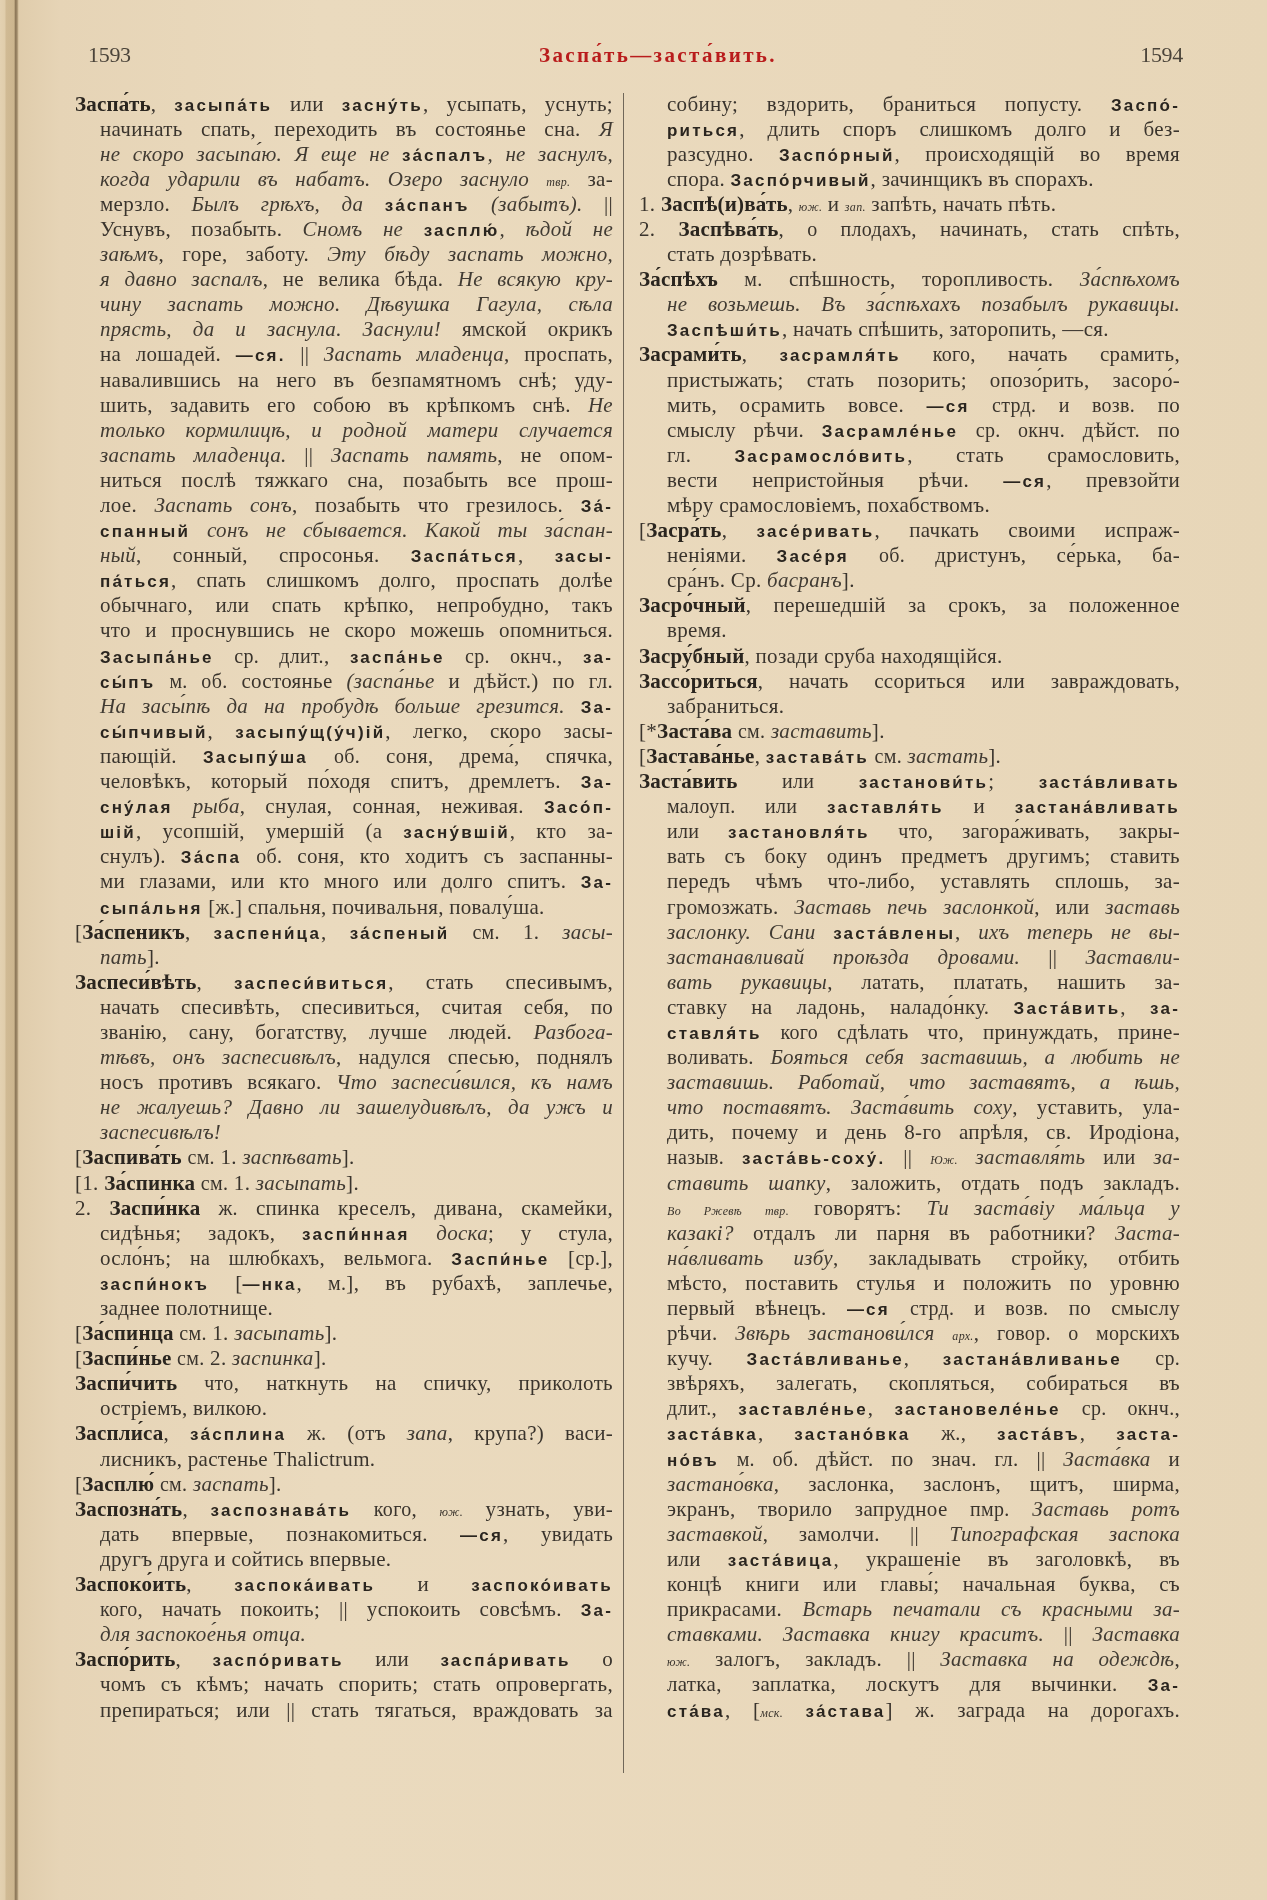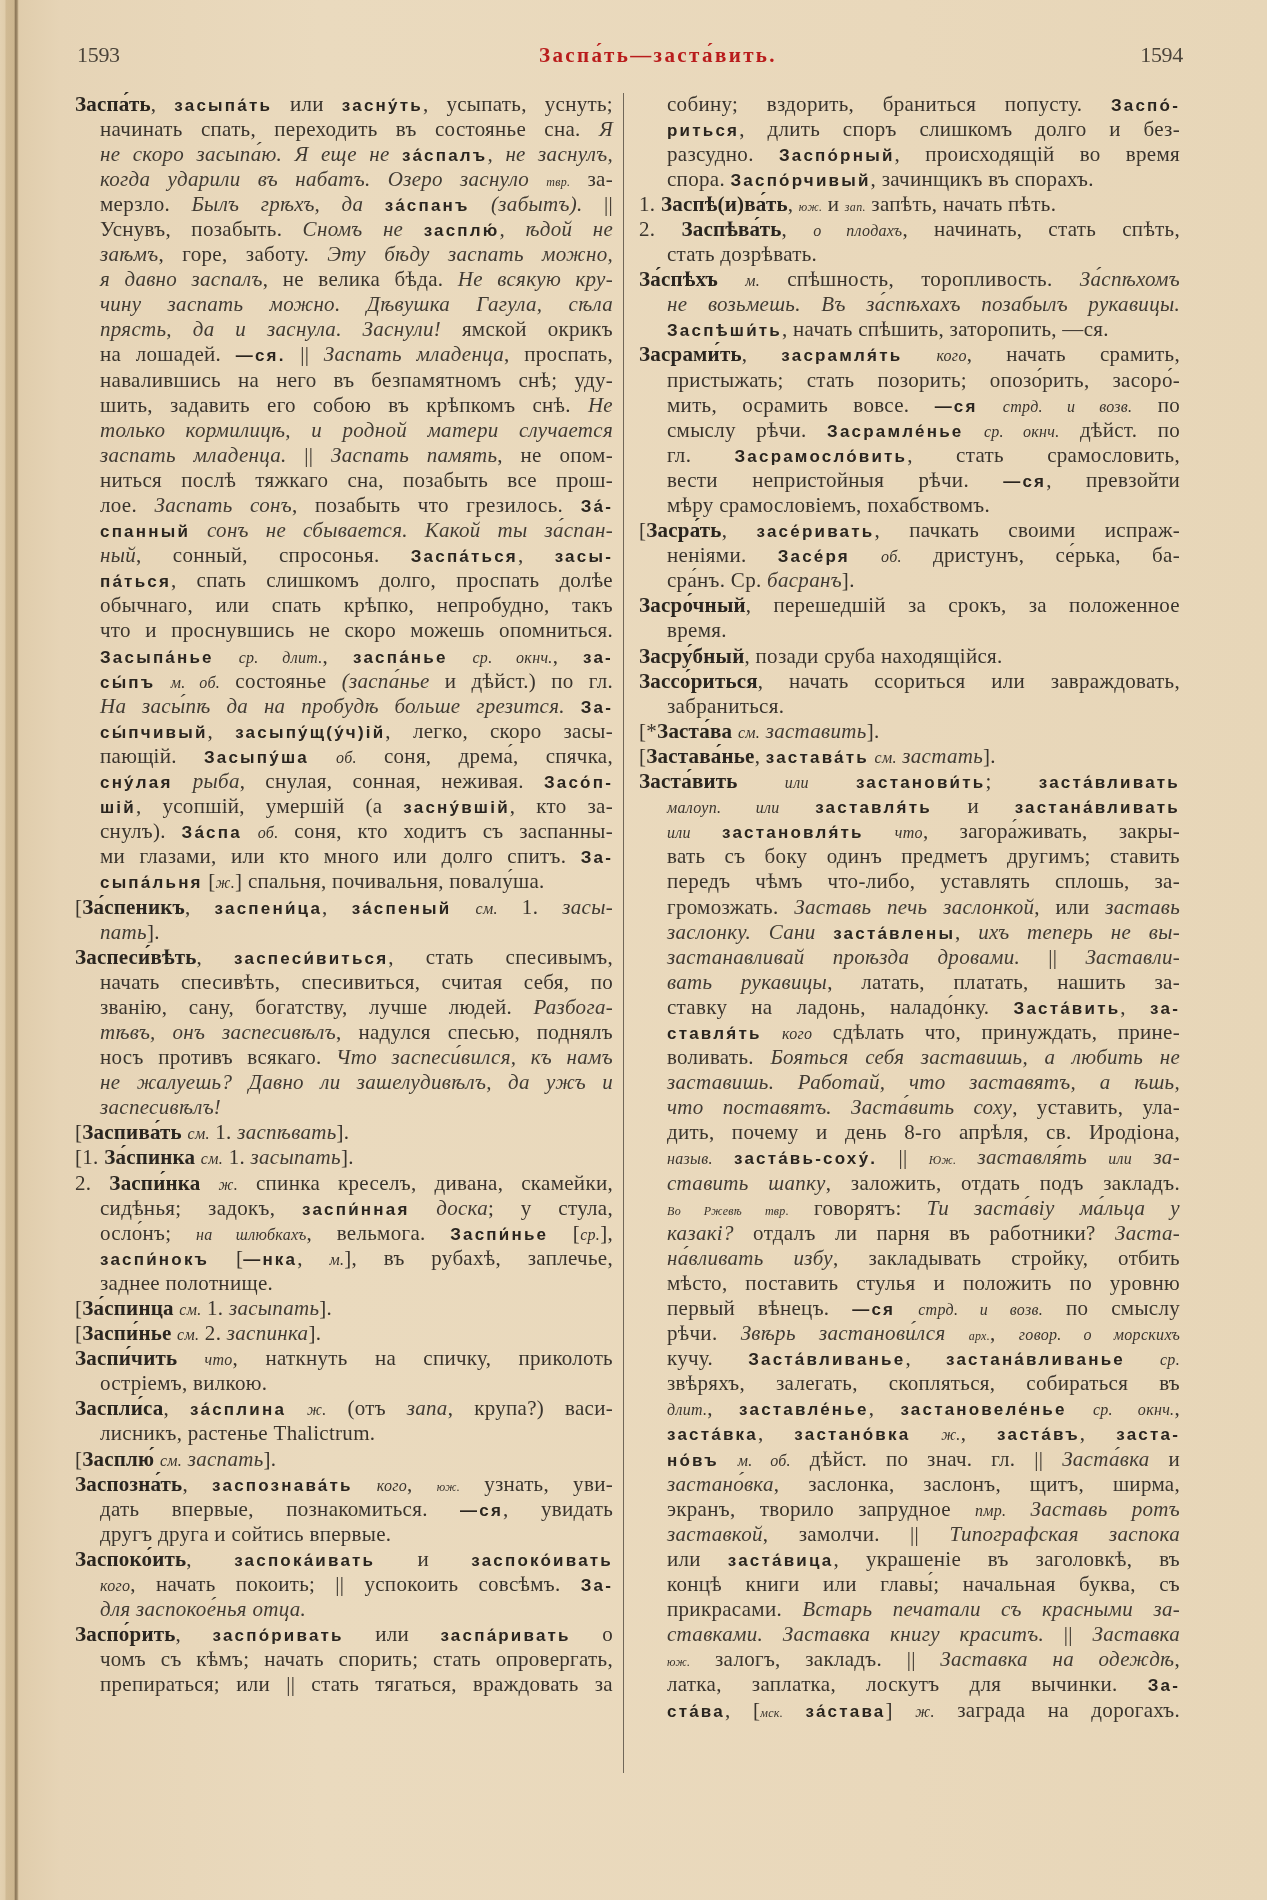--- a/index.html
+++ b/index.html
@@ -14,21 +14,21 @@
     background: linear-gradient(90deg, #ddc9a7 0px, #e6d4b6 60px, #eadabe 320px, #e9d8bb 900px, #e7d6b8 1267px);
   }
   .binding {
     position: absolute; left: 0; top: 0; width: 20px; height: 1900px;
     background: linear-gradient(90deg,
       #e3d1b1 0px, #e0cdab 5px, #d0ba94 6px, #ccb68f 14px,
       #8f7a5b 15.5px, #9d8867 17px, #d6c29f 18.5px, #e3d1b2 20px);
   }
   .hdr { position: absolute; top: 42px; height: 26px; line-height: 26px; white-space: nowrap; }
   .pn { font-size: 22px; color: #4b443a; letter-spacing: -0.3px; }
-  .pn-left { left: 77px; }
+  .pn-left { left: 88px; }
   .pn-right { right: 84px; }
   .title {
     left: 0; width: 1228px; text-align: center;
     font-size: 21px; font-weight: bold; letter-spacing: 2.4px; color: #b91c1c; padding-left: 44px;
   }
   .divider {
     position: absolute; left: 623px; top: 93px; width: 1.3px; height: 1680px;
     background: #5a5248; opacity: 0.85;
   }
   .col { position: absolute; top: 91.5px; }
@@ -43,21 +43,21 @@
   .col-left .line { margin-left: 32px; }
   .col-right .line { margin-left: 35px; }
   .col .line.flush { margin-left: 7px; }
   .line.end { text-align-last: left; }
   .seg.i { font-style: italic; color: #413b33; }
   .seg.H { font-weight: bold; color: #2a251f; letter-spacing: 0.2px; }
   .seg.b {
     font-family: "Liberation Sans", sans-serif; font-weight: bold;
     font-size: 17px; letter-spacing: 2.2px; color: #2a251f;
   }
-  .seg.s { font-size: 16px; font-style: italic; }
+  .seg.s { font-size: 20px; }
   .seg.si { font-size: 12px; font-style: italic; }
 </style>
 </head>
 <body>
 
 <div class="page"></div>
 <div class="binding"></div>
 
 <div class="hdr pn pn-left">1593</div>
 <div class="hdr title">Заспа́ть—заста́вить.</div>
@@ -84,20 +84,21 @@
     <div class="line"><span class="seg b">спанный</span><span class="seg n"> </span><span class="seg i">сонъ не сбывается. Какой ты за́спан-</span></div>
     <div class="line"><span class="seg i">ный</span><span class="seg n">, сонный, спросонья. </span><span class="seg b">Заспа́ться</span><span class="seg n">, </span><span class="seg b">засы-</span></div>
     <div class="line"><span class="seg b">па́ться</span><span class="seg n">, спать слишкомъ долго, проспать долѣе</span></div>
     <div class="line"><span class="seg n">обычнаго, или спать крѣпко, непробудно, такъ</span></div>
     <div class="line"><span class="seg n">что и проснувшись не скоро можешь опомниться.</span></div>
     <div class="line"><span class="seg b">Засыпа́нье</span><span class="seg n"> </span><span class="seg s">ср. длит.</span><span class="seg n">, </span><span class="seg b">заспа́нье</span><span class="seg n"> </span><span class="seg s">ср. окнч.</span><span class="seg n">, </span><span class="seg b">за-</span></div>
     <div class="line"><span class="seg b">сы́пъ</span><span class="seg n"> </span><span class="seg s">м. об.</span><span class="seg n"> состоянье </span><span class="seg i">(заспа́нье</span><span class="seg n"> и дѣйст.) по гл.</span></div>
     <div class="line"><span class="seg i">На засы́пѣ да на пробудѣ больше грезится.</span><span class="seg n"> </span><span class="seg b">За-</span></div>
     <div class="line"><span class="seg b">сы́пчивый</span><span class="seg n">, </span><span class="seg b">засыпу́щ(у́ч)ій</span><span class="seg n">, легко, скоро засы-</span></div>
     <div class="line"><span class="seg n">пающій. </span><span class="seg b">Засыпу́ша</span><span class="seg n"> </span><span class="seg s">об.</span><span class="seg n"> соня, дрема́, спячка,</span></div>
+    <div class="line"><span class="seg n">человѣкъ, который по́ходя спитъ, дремлетъ. </span><span class="seg b">За-</span></div>
     <div class="line"><span class="seg b">сну́лая</span><span class="seg n"> </span><span class="seg i">рыба</span><span class="seg n">, снулая, сонная, неживая. </span><span class="seg b">Засо́п-</span></div>
     <div class="line"><span class="seg b">шій</span><span class="seg n">, усопшій, умершій (а </span><span class="seg b">засну́вшій</span><span class="seg n">, кто за-</span></div>
     <div class="line"><span class="seg n">снулъ). </span><span class="seg b">За́спа</span><span class="seg n"> </span><span class="seg s">об.</span><span class="seg n"> соня, кто ходитъ съ заспанны-</span></div>
     <div class="line"><span class="seg n">ми глазами, или кто много или долго спитъ. </span><span class="seg b">За-</span></div>
     <div class="line end"><span class="seg b">сыпа́льня</span><span class="seg n"> [</span><span class="seg s">ж.</span><span class="seg n">] спальня, почивальня, повалу́ша.</span></div>
     <div class="line flush"><span class="seg n">[</span><span class="seg H">За́спеникъ</span><span class="seg n">, </span><span class="seg b">заспени́ца</span><span class="seg n">, </span><span class="seg b">за́спеный</span><span class="seg n"> </span><span class="seg s">см.</span><span class="seg n"> 1. </span><span class="seg i">засы-</span></div>
     <div class="line end"><span class="seg i">пать</span><span class="seg n">].</span></div>
     <div class="line flush"><span class="seg H">Заспеси́вѣть</span><span class="seg n">, </span><span class="seg b">заспеси́виться</span><span class="seg n">, стать спесивымъ,</span></div>
     <div class="line"><span class="seg n">начать спесивѣть, спесивиться, считая себя, по</span></div>
     <div class="line"><span class="seg n">званію, сану, богатству, лучше людей. </span><span class="seg i">Разбога-</span></div>

